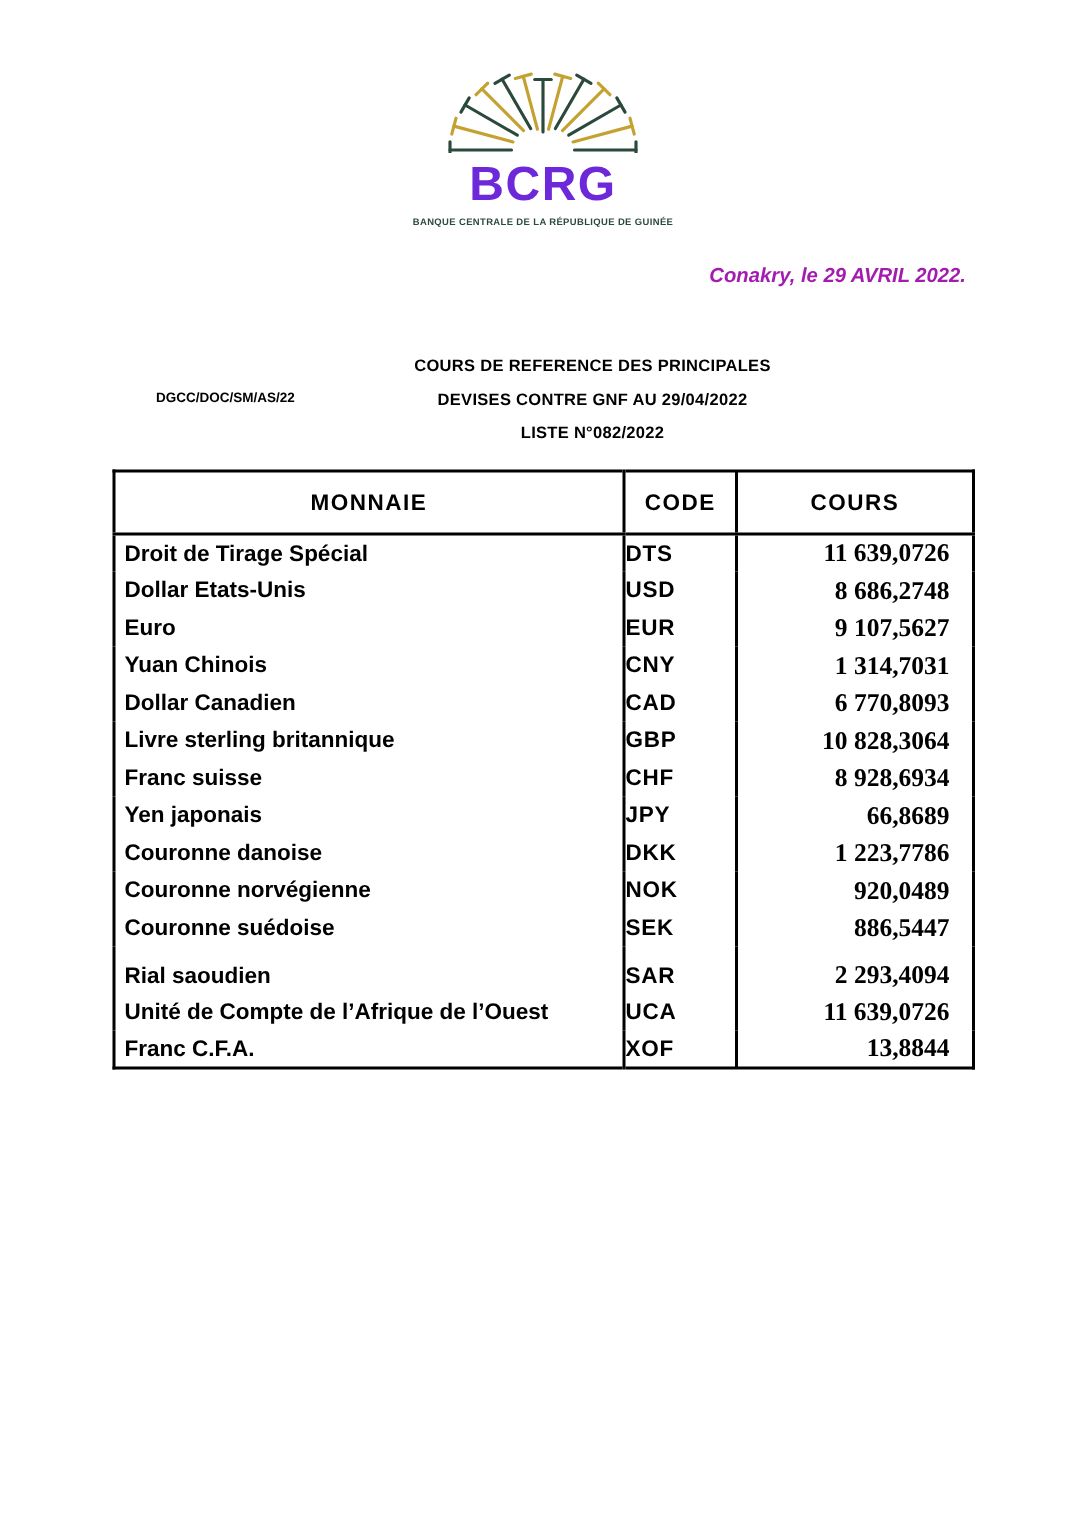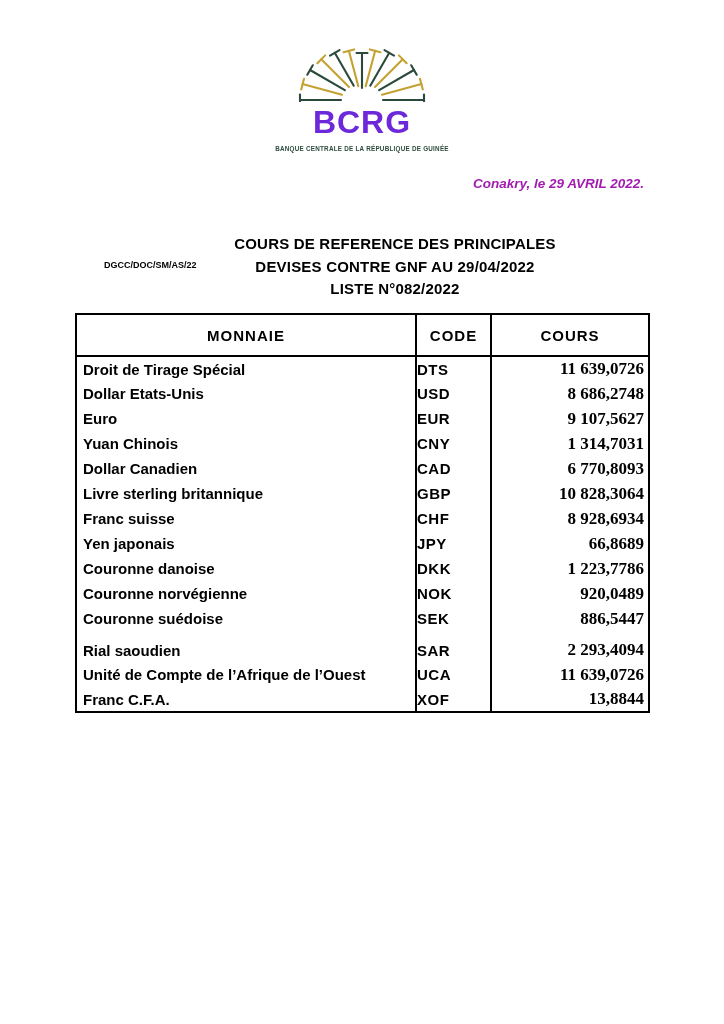--- a/index.html
+++ b/index.html
@@ -22,42 +22,42 @@
   }
   
   .dateline {
     position:absolute; top:176px; right:80px;
     font-style:italic; font-weight:bold; font-size:13.5px; color:#a21caf;
   }
   
   .ref-code { position:absolute; top:260px; left:104px; font-size:9px; font-weight:bold; }
   .title-block {
     position:absolute; top:233px; left:90px; width:610px;
-    text-align:center; font-weight:bold; font-size:15px;
+    text-align:center; font-weight:bold; font-size:11px;
     line-height:22.5px; letter-spacing:0.2px;
   }
   
   table.rates {
     position:absolute; top:313px; left:75px; width:573px;
     border-collapse:collapse; table-layout:fixed;
     border:2px solid #000;
   }
   table.rates th, table.rates td { overflow:hidden; white-space:nowrap; }
   table.rates thead th {
     height:42px; border-bottom:2px solid #000;
     font-size:15px; font-weight:bold; letter-spacing:1px;
     vertical-align:middle; 
   }
   table.rates td { height:25px; vertical-align:middle; }
   .col-code, .col-cours { border-left:2px solid #000; }
   td.cell-monnaie { font-size:15px; font-weight:bold; padding-left:6px; text-align:left; }
   td.cell-code    { font-size:15px; font-weight:bold; text-align:left; letter-spacing:0.5px; }
   td.cell-cours   {
     font-family:"Liberation Serif", serif; font-weight:bold;
-    font-size:17px; text-align:right; padding-right:4px;
+    font-size:17px; text-align:right; padding-right:15px;
   }
   tr.gap td { padding-top:7px; height:31px; }
   
   .footer { position:absolute; top:747px; left:85px; font-size:15px; font-weight:bold; }
   .footer .site-label { text-decoration:underline; }
   .footer .site-link { color:#0000ee; text-decoration:underline; cursor:pointer; }
 </style>
 </head>
 <body>
 

